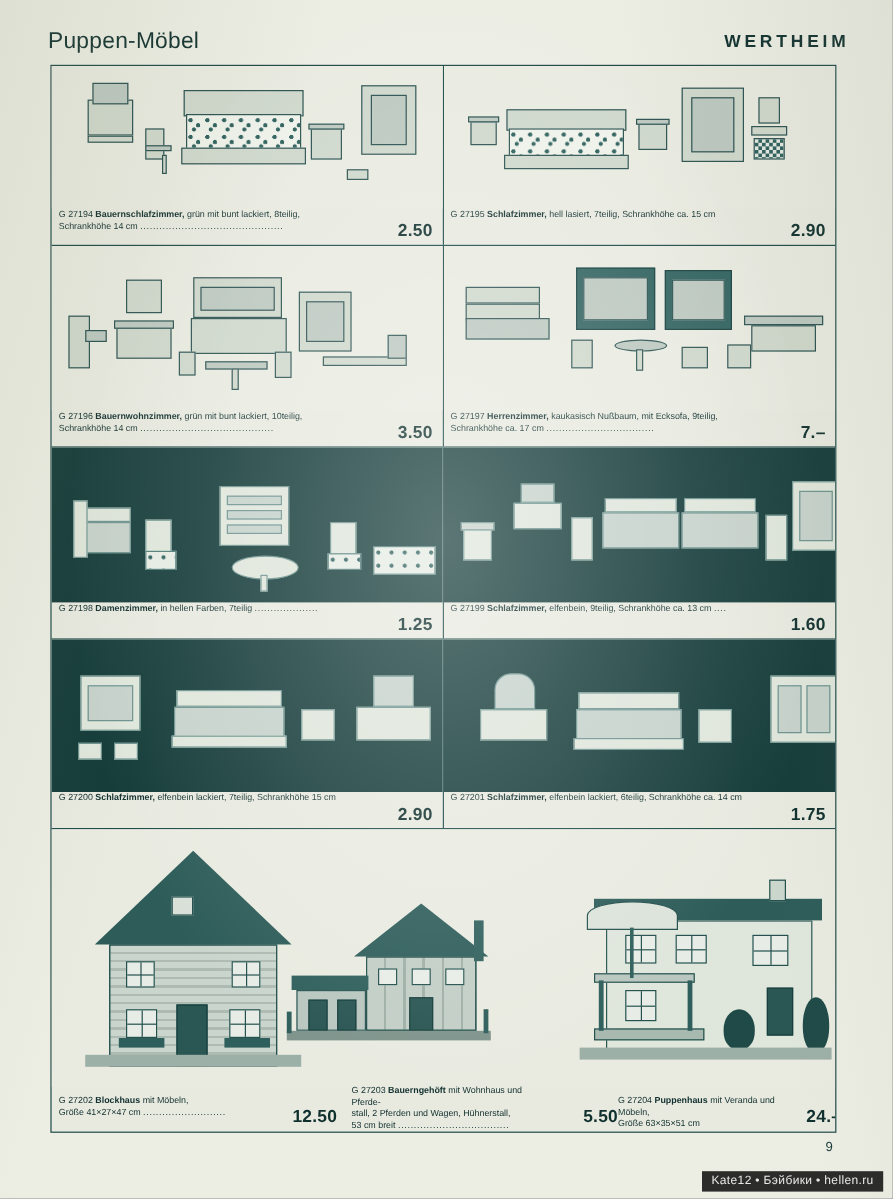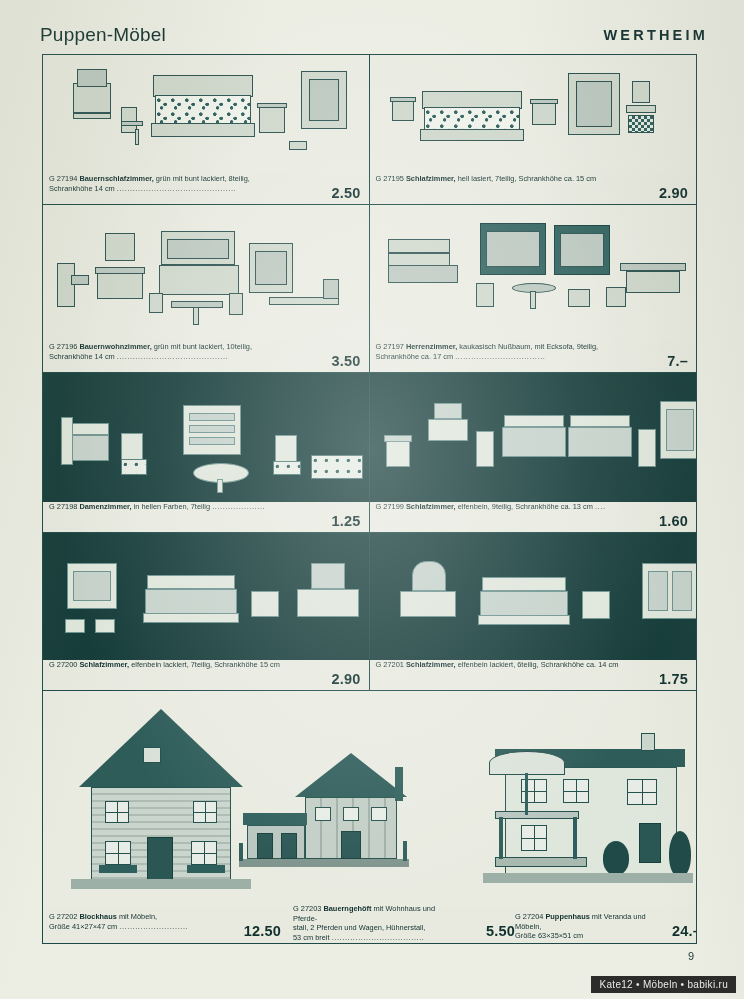--- a/index.html
+++ b/index.html
@@ -566,14 +566,14 @@
             <span class="dots">...........................</span>
           </span>
           <span class="price" style="right:-4px;">24.–</span>
         </div>
       </div>
     </div>
 
   </div>
 
   <div class="page-number">9</div>
-  <div class="watermark">Kate12 • Möbeln • babiki.ru</div>
+  <div class="watermark">Kate12 • Бэйбики • hellen.ru</div>
 </div>
 
 </body></html>

